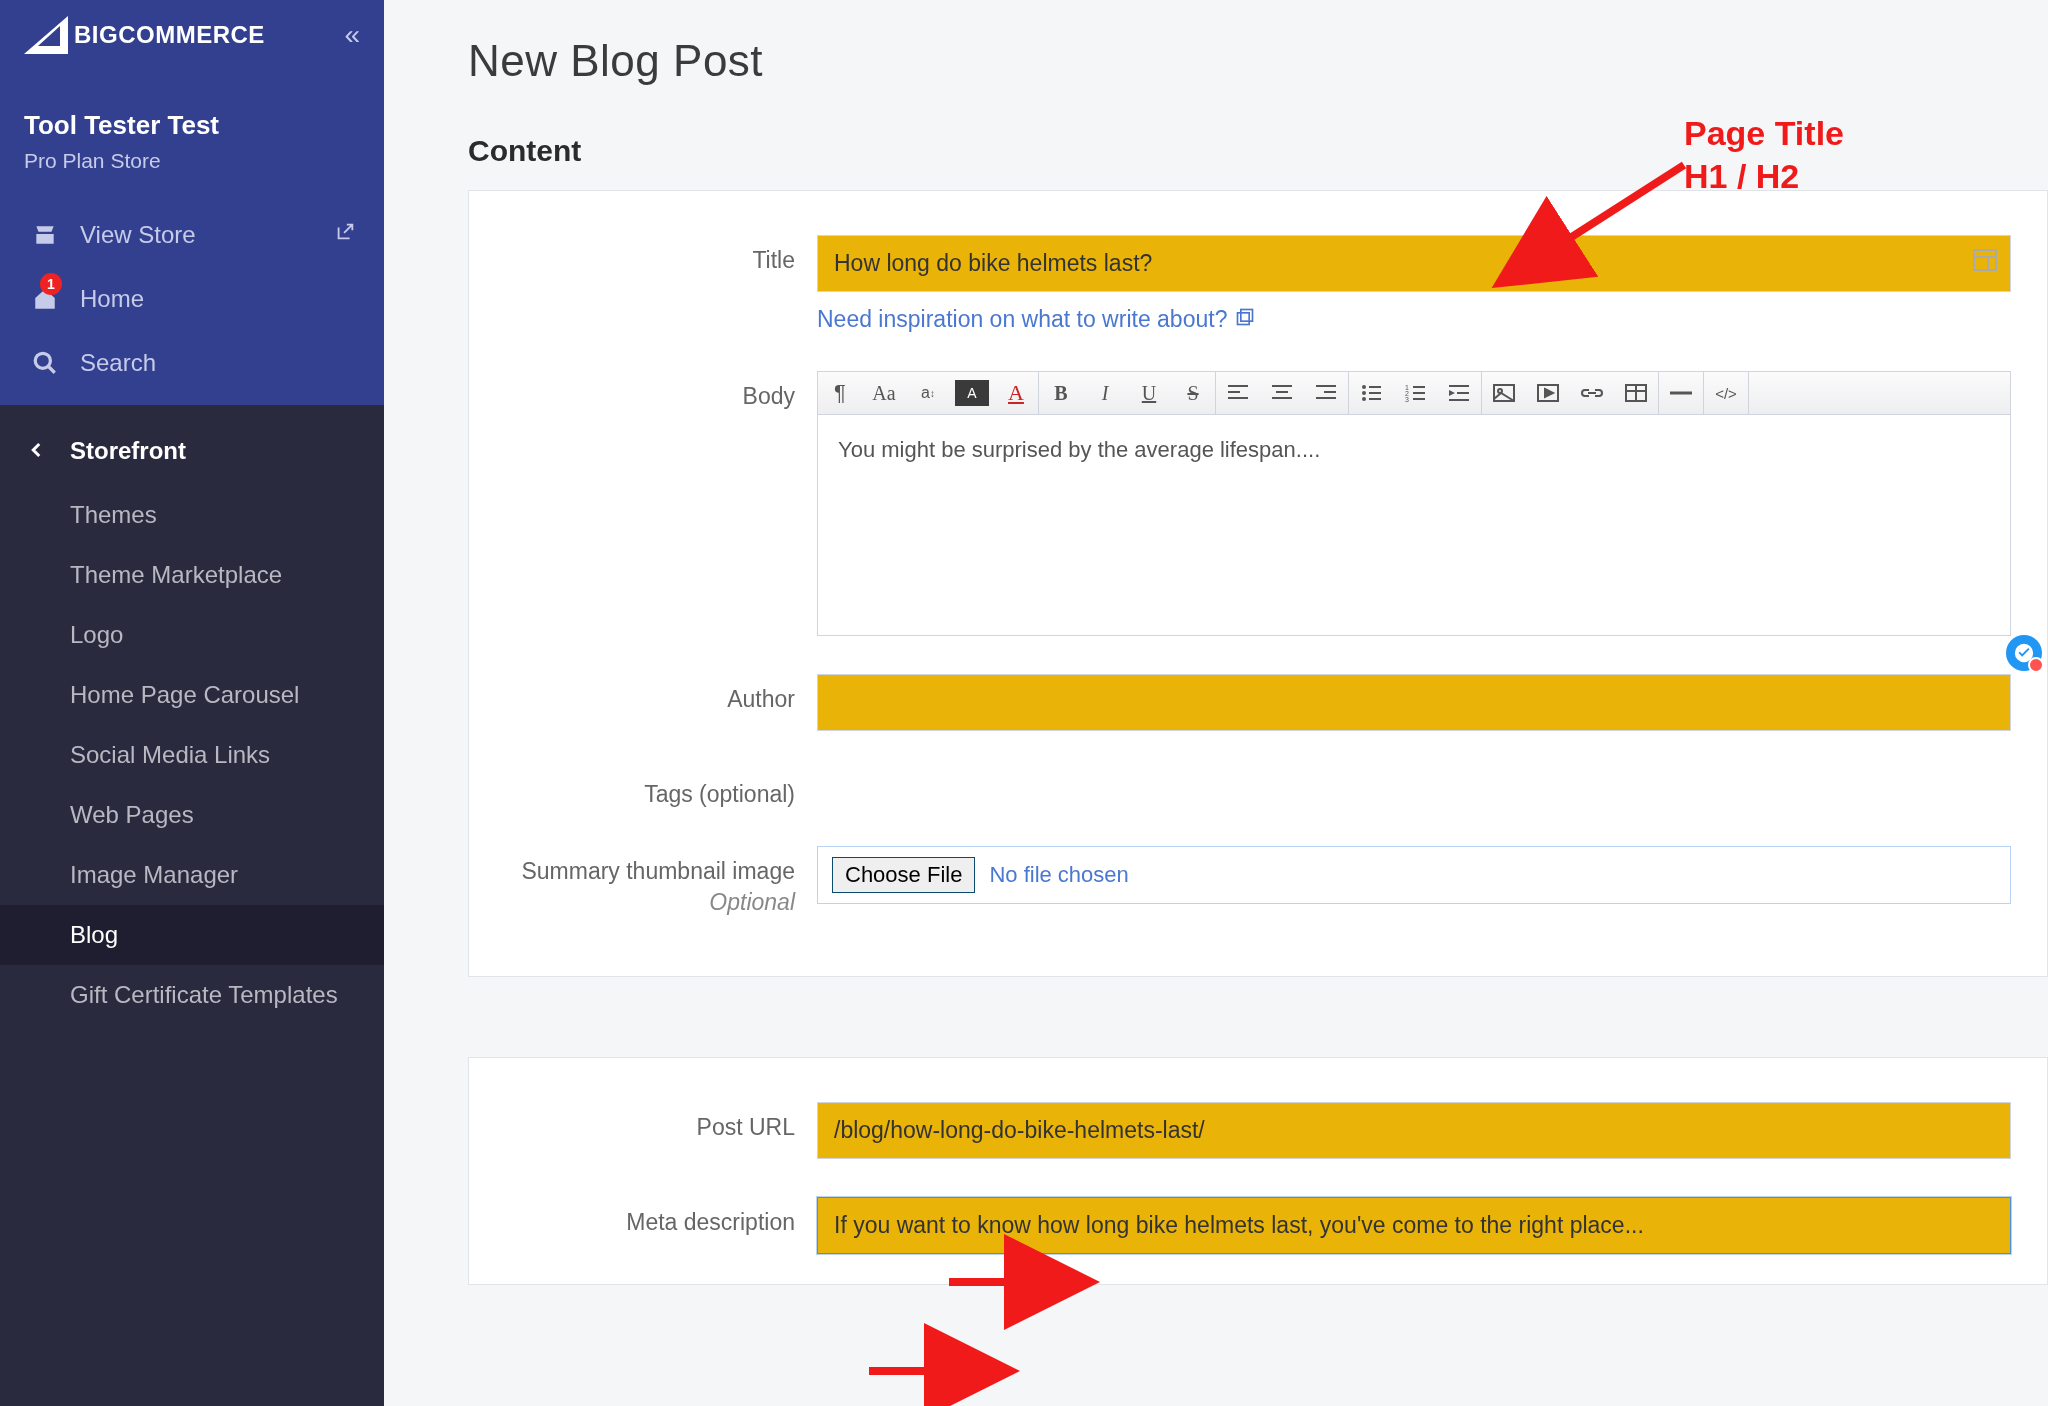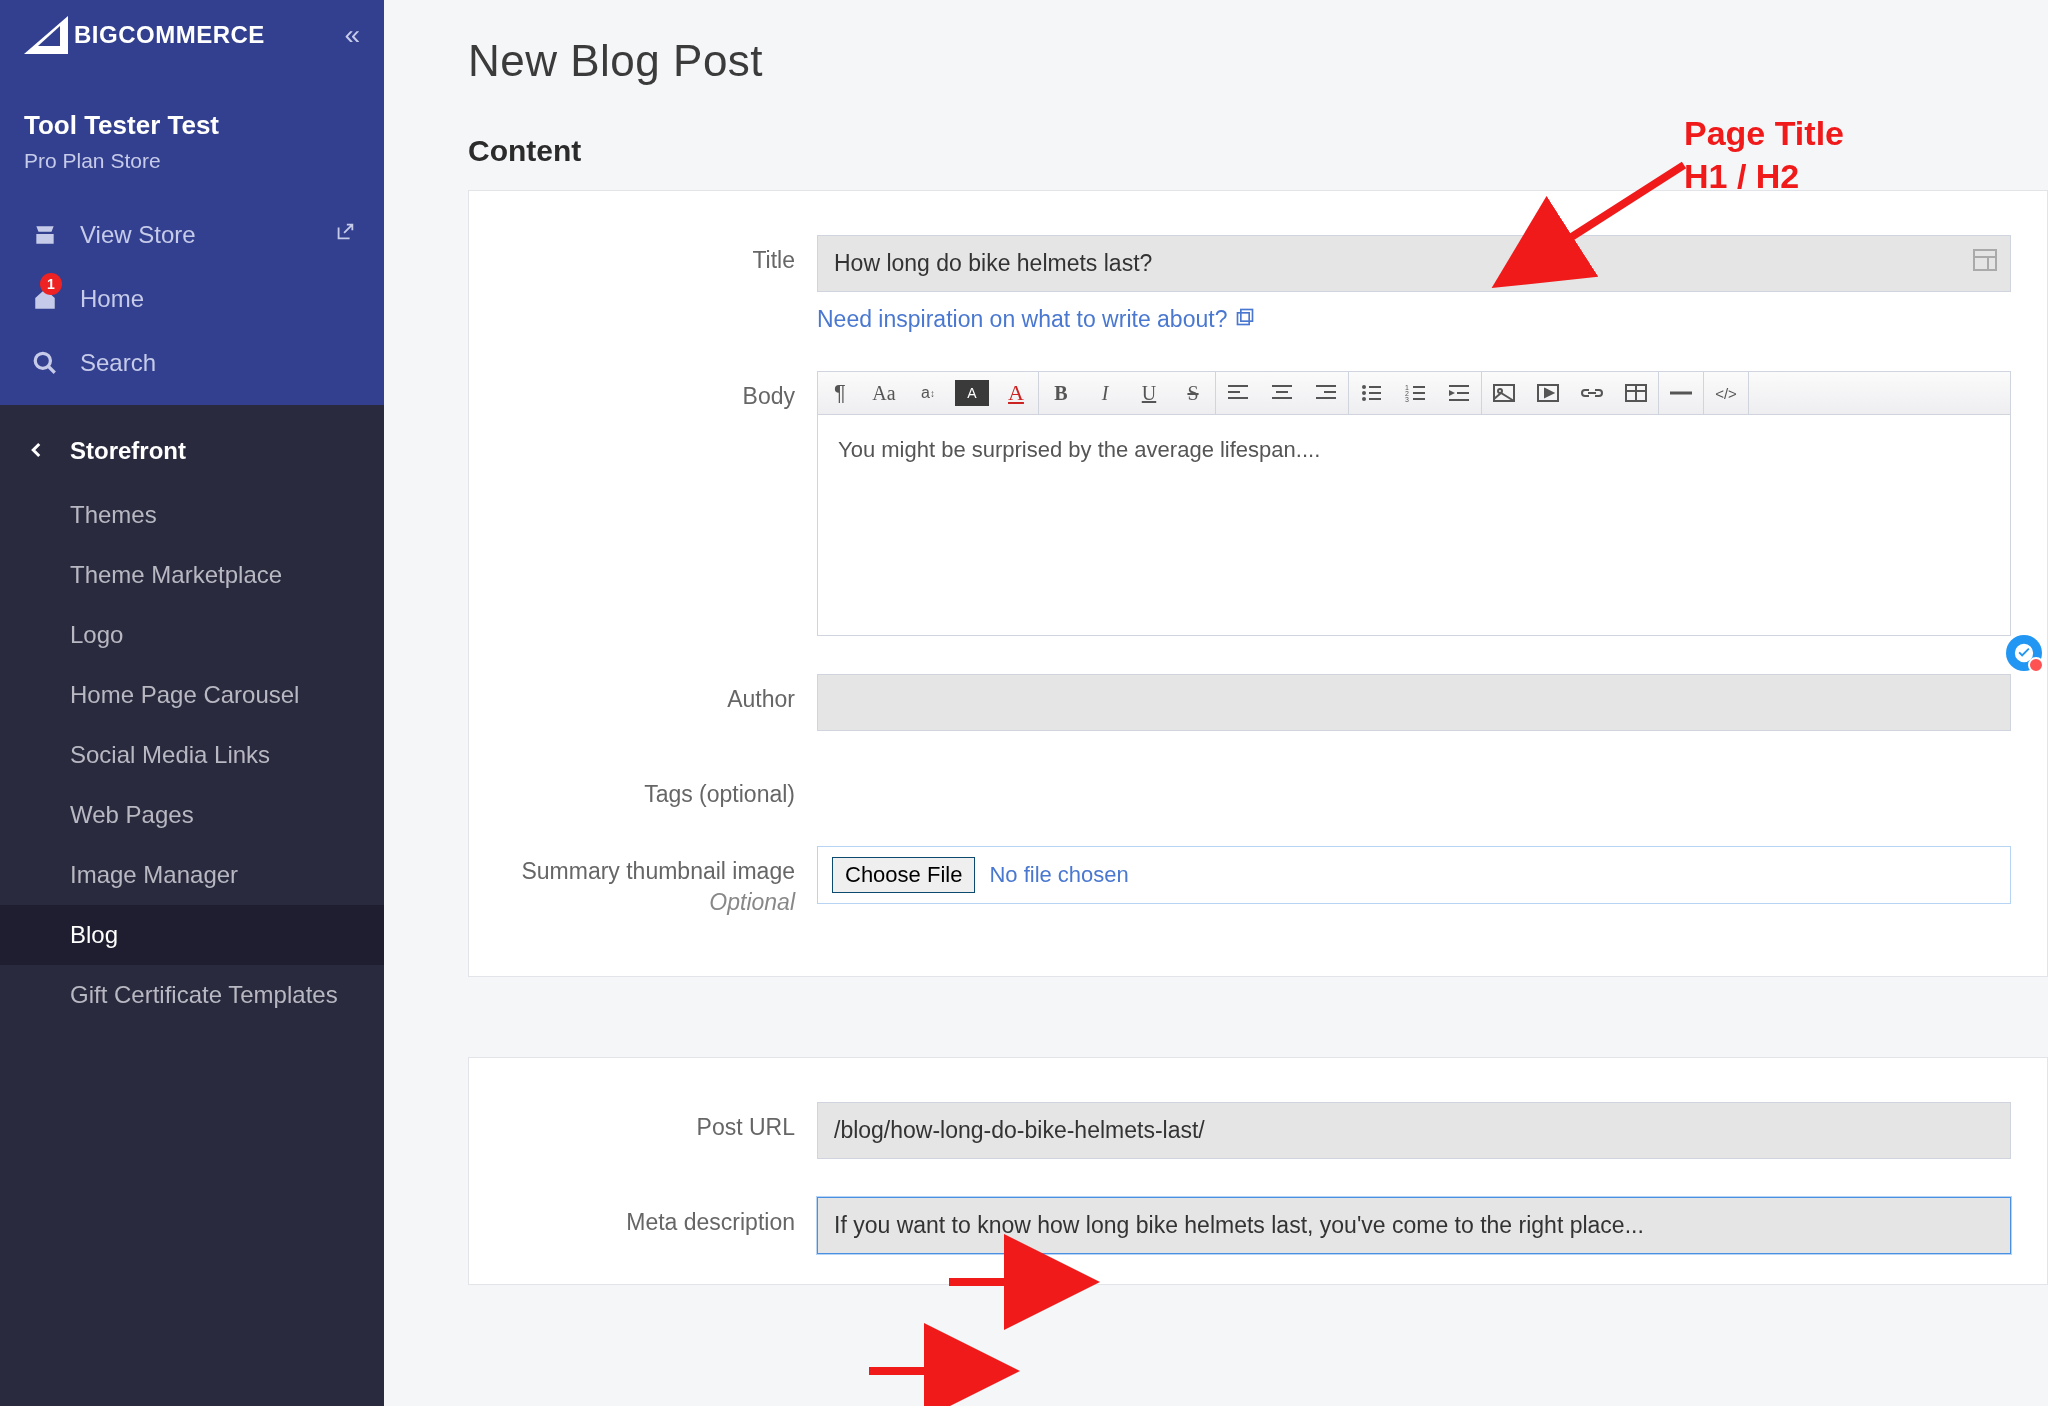--- a/index.html
+++ b/index.html
@@ -77,21 +77,21 @@
 }
 .form-row { display: flex; margin-bottom: 38px; align-items: flex-start; }
 .form-label {
   width: 330px; text-align: right; padding-right: 22px; padding-top: 12px;
   color: #666; font-size: 23px;
 }
 .form-label .sublabel { display: block; font-style: italic; color: #888; margin-top: 4px; }
 .form-field { flex: 1; padding-right: 0; }
 .text-input {
   width: 100%; padding: 14px 16px; font-size: 23px; border: 1px solid #cfd4de;
-  background: #e5e5e5; color: #333;
+  background: #eab308; color: #333;
 }
 .text-input.focused { border: 1px solid #4a90e2; outline: 1px solid #b7d4f5; }
 .hint-link { margin-top: 14px; display: inline-flex; align-items: center; color: #4a78d0; font-size: 23px; text-decoration: none; }
 .hint-link .pop-icon { margin-left: 8px; }
 
 .wysiwyg {
   border: 1px solid #cfd4de; background: #fff;
 }
 .toolbar {
   display: flex; flex-wrap: wrap; border-bottom: 1px solid #d0d4dc;

